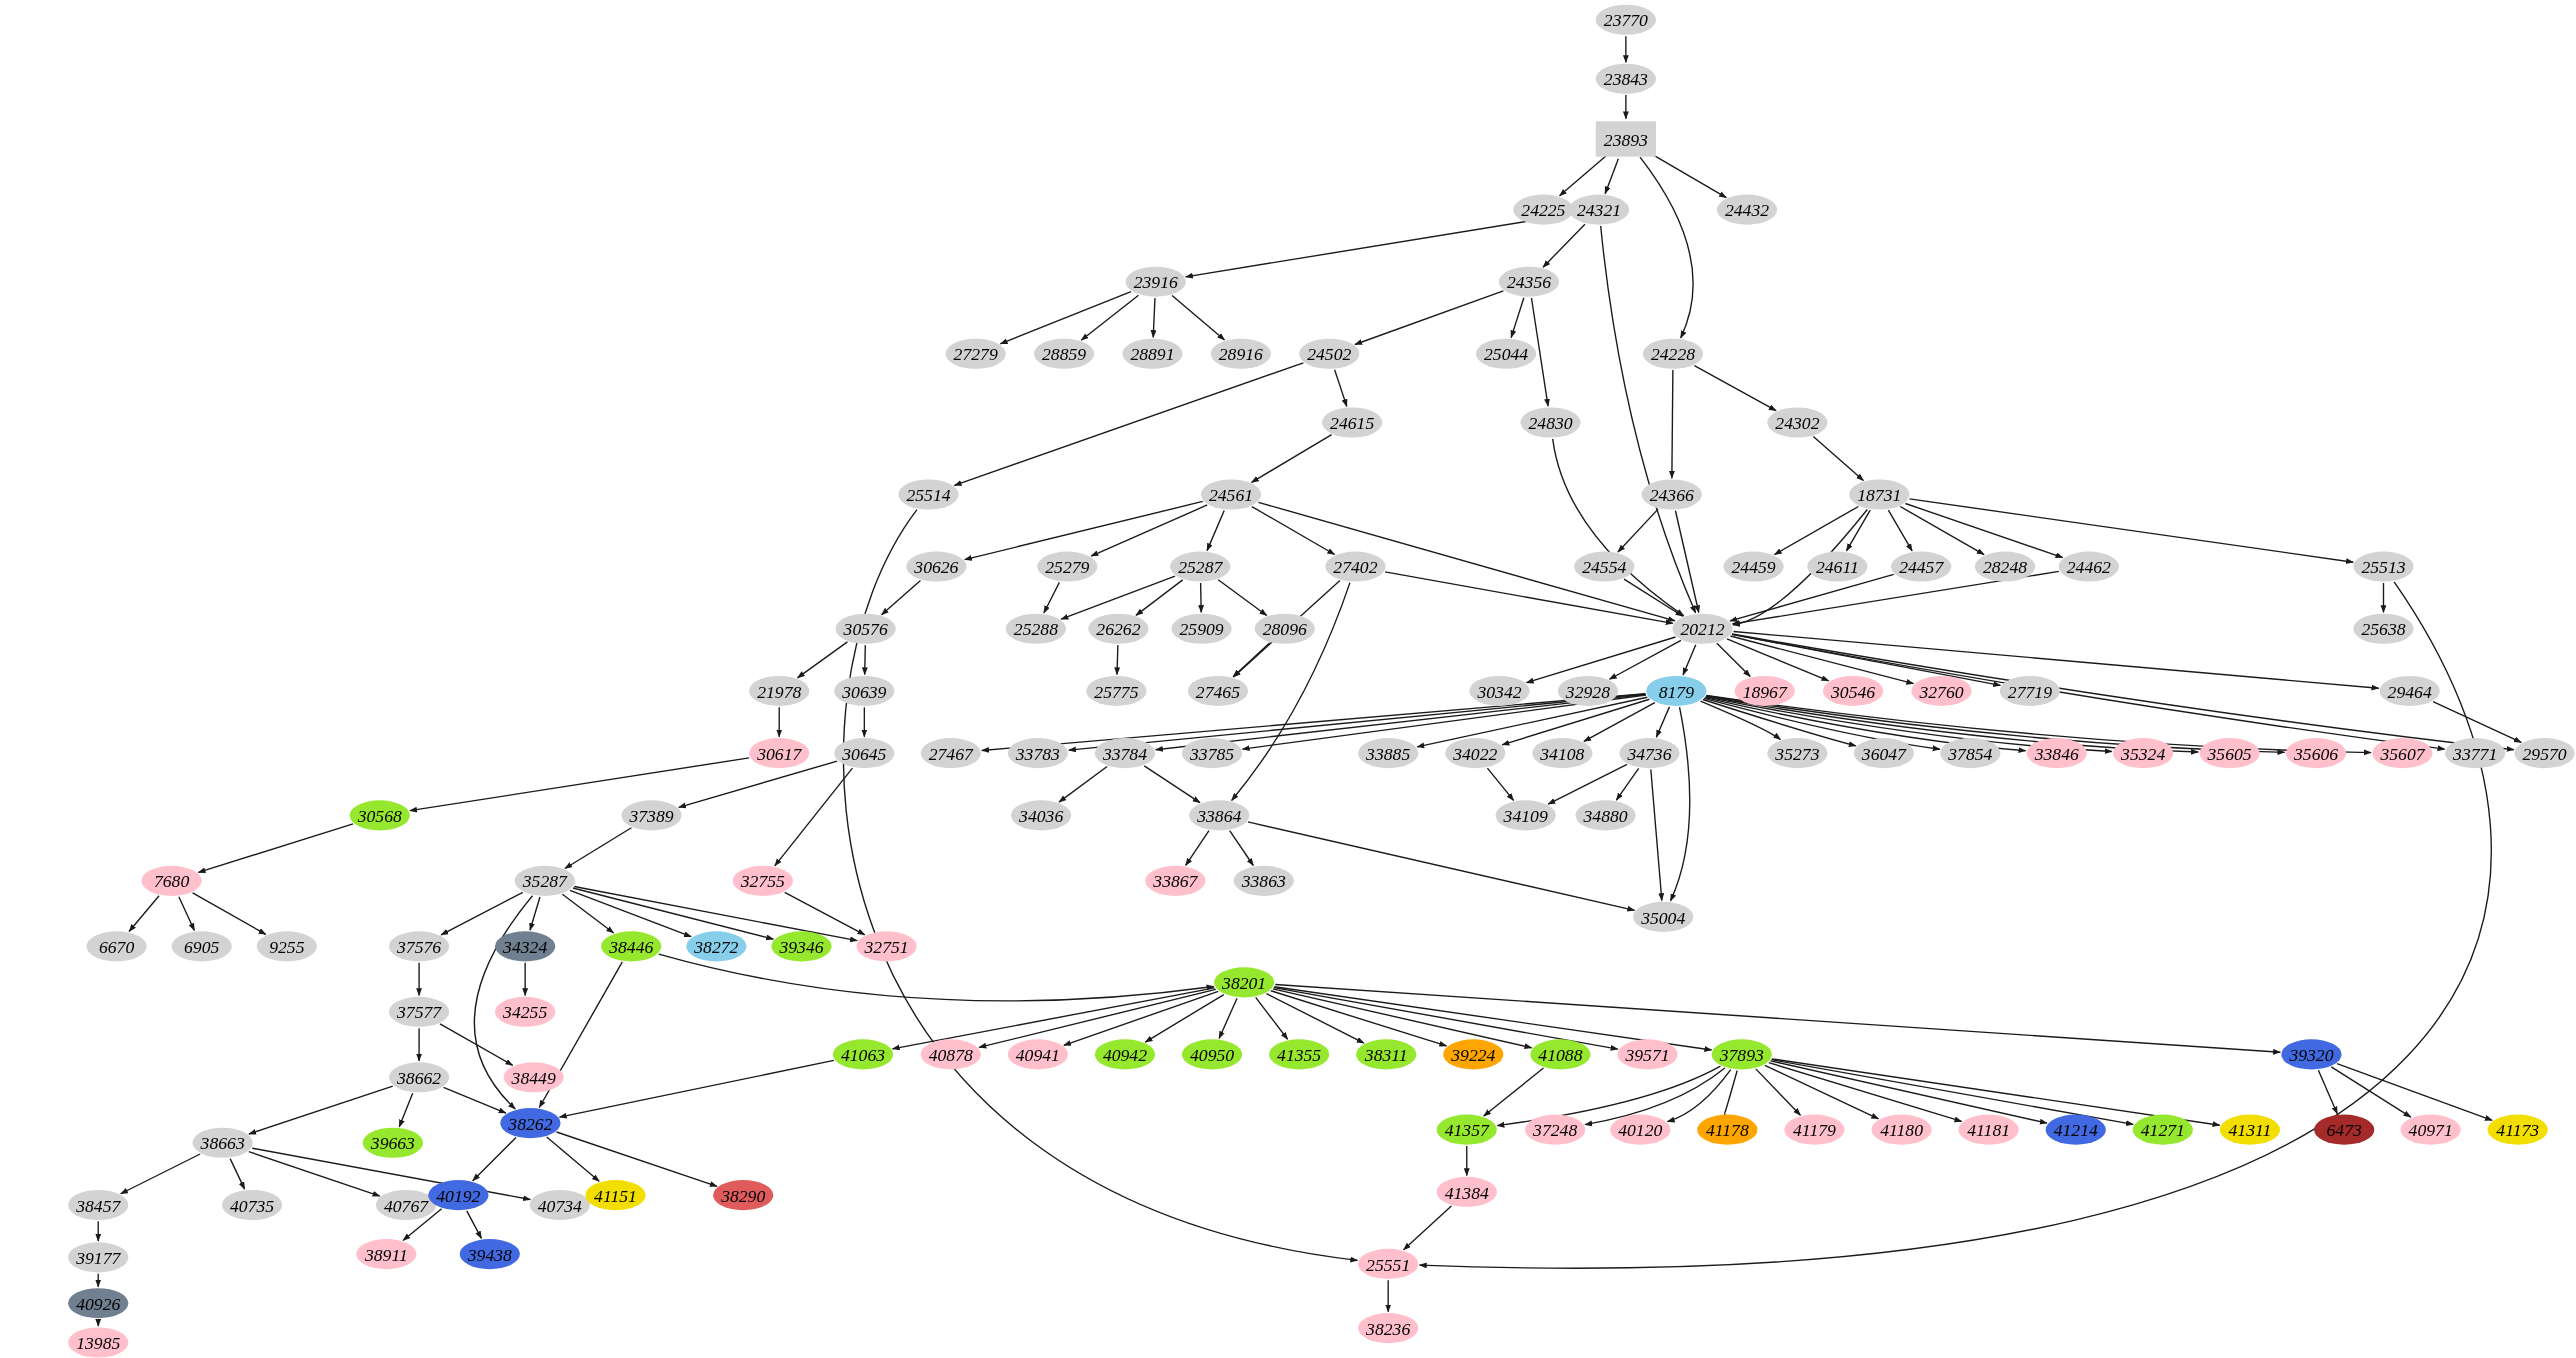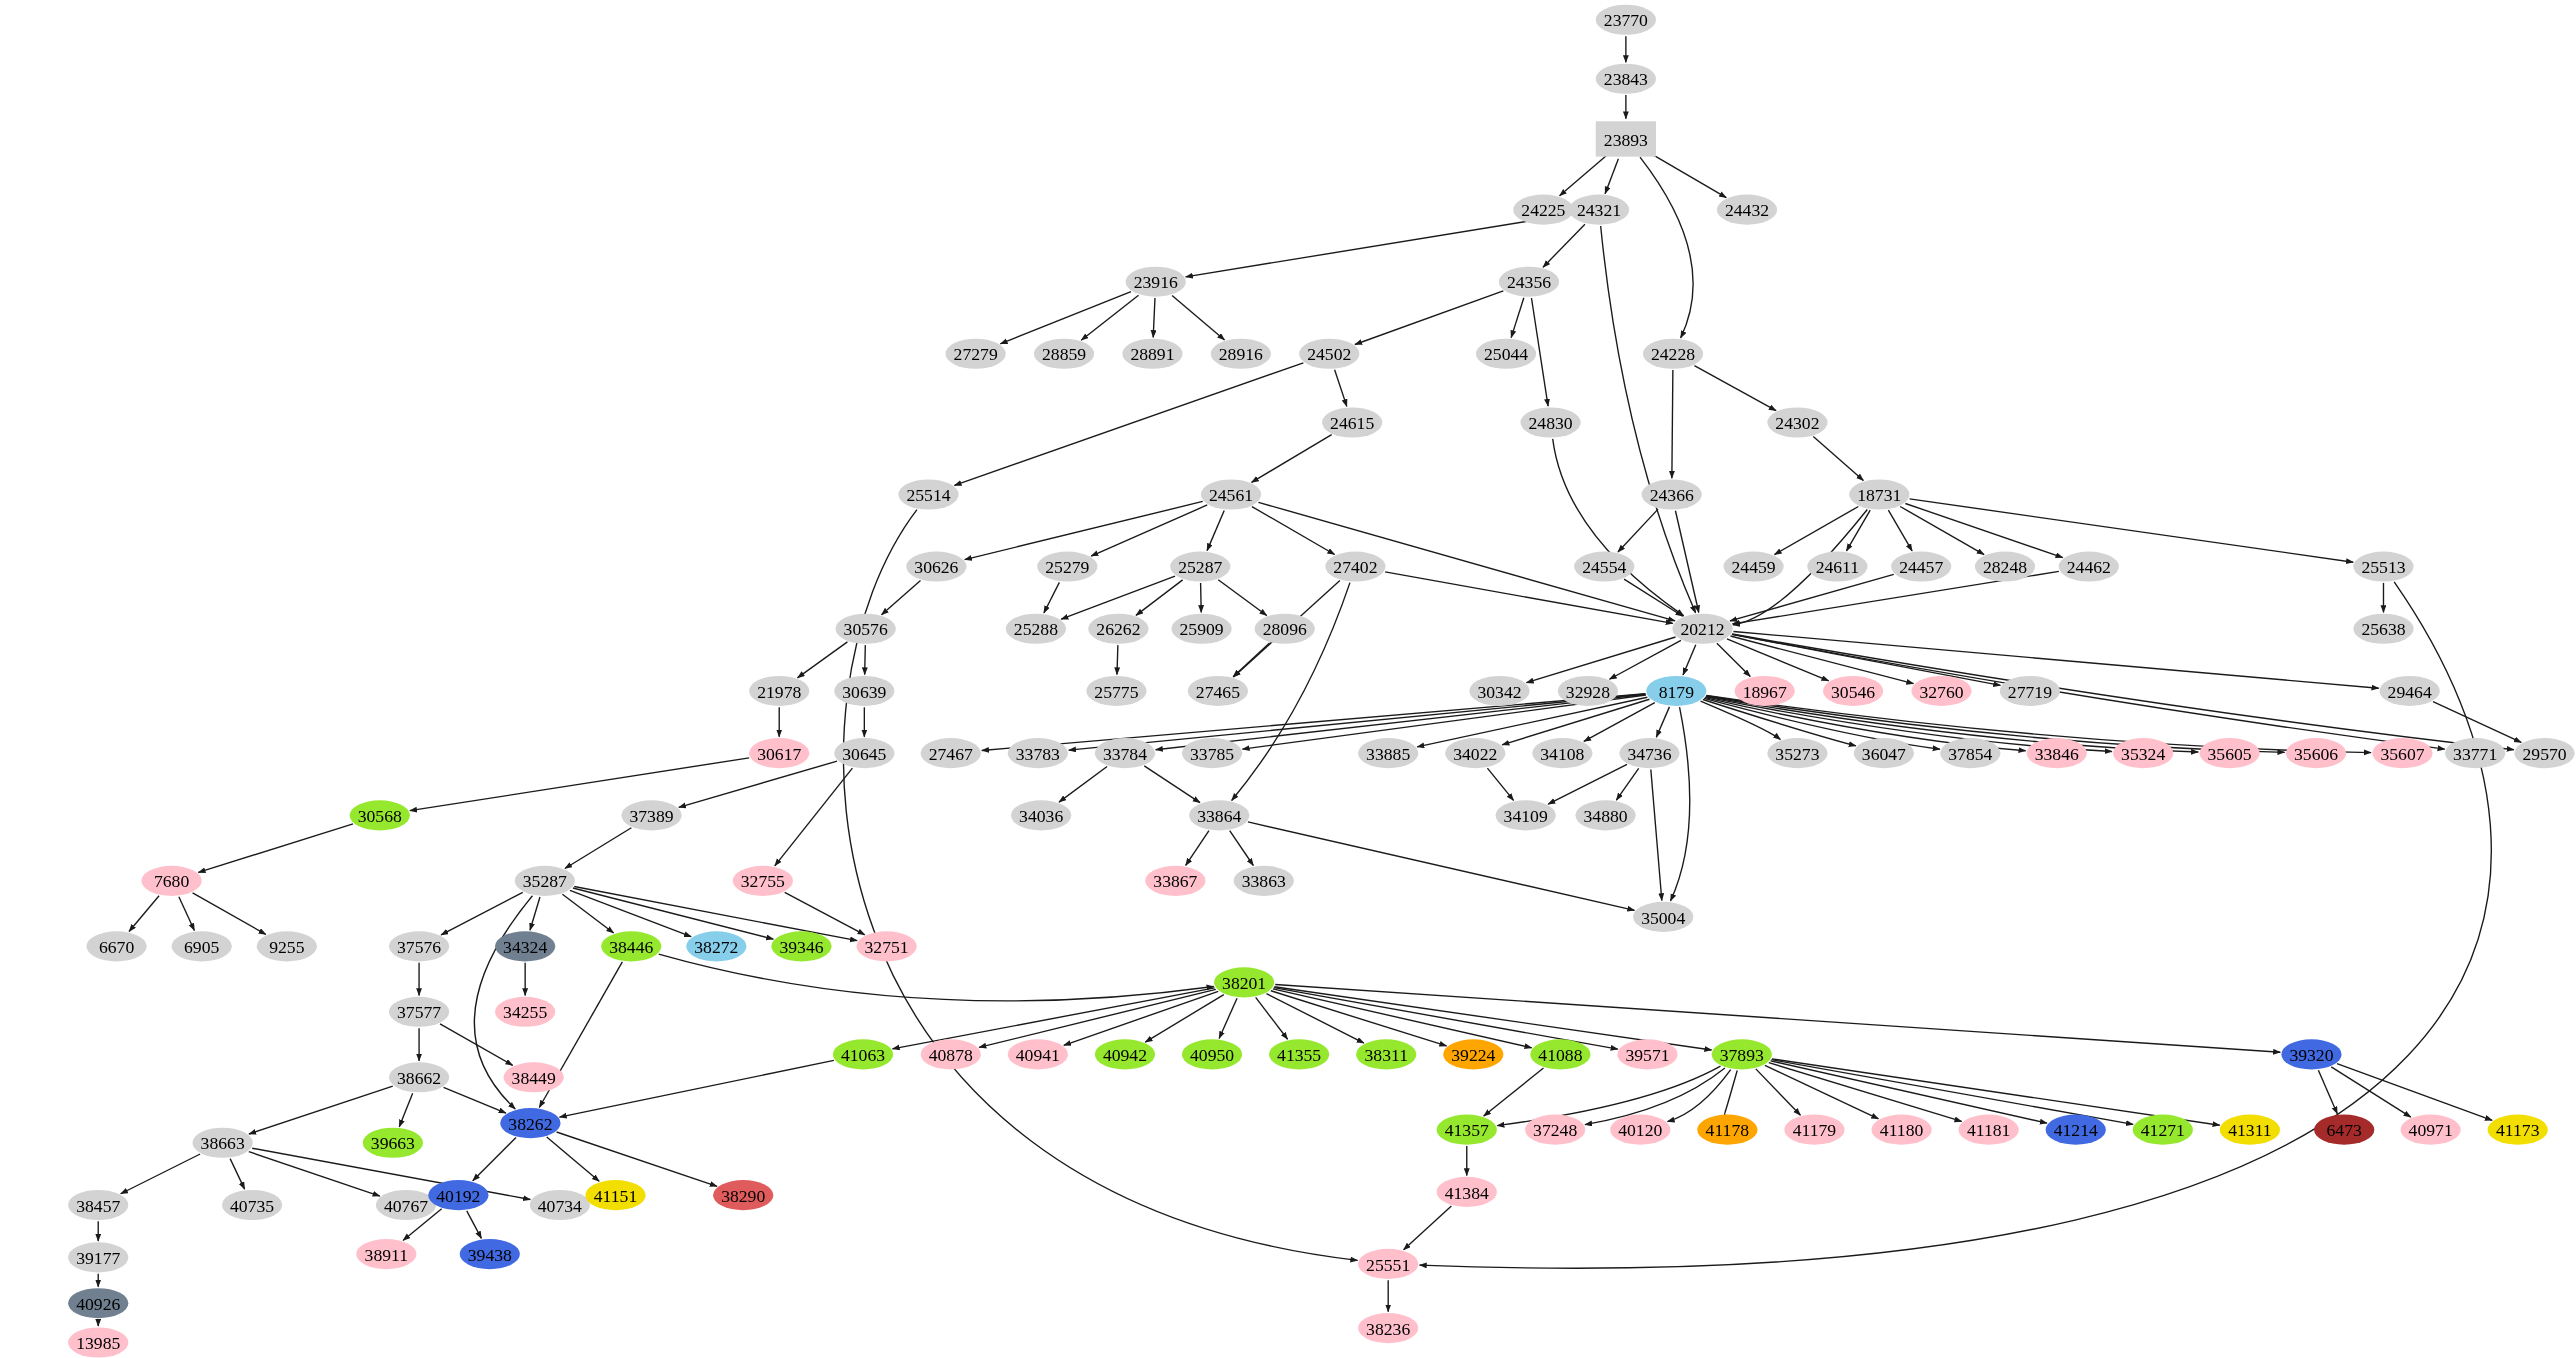--- a/index.html
+++ b/index.html
@@ -1,17 +1,17 @@
 <!DOCTYPE html>
 <html style="font-size:10.5px"><head>
 <meta charset="utf-8">
 <style>
   html,body{margin:0;padding:0;background:#ffffff;}
   body{font-family:"Liberation Serif", serif;}
-  #stage{position:relative;width:2576px;height:1359px;background:#ffffff;overflow:hidden;}
+  #stage{position:relative;width:2576px;height:1359px;background:#ffffff;overflow:hidden;font-style:italic;}
   svg{display:block;}
   .node{cursor:pointer;}
   .node text{
     font-family:"Liberation Serif", serif;
     font-size:27px;
     fill:#000000;
     text-anchor:middle;
     dominant-baseline:central;
   }
   .edge{fill:none;stroke:#1a1a1a;stroke-width:2.1px;}

